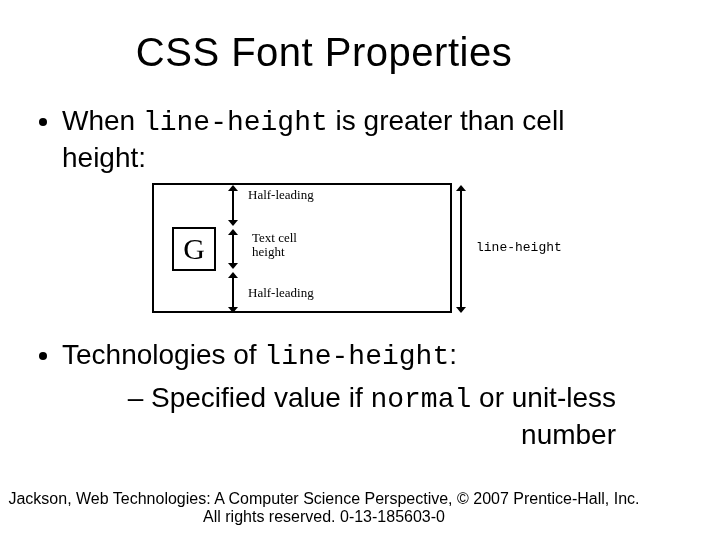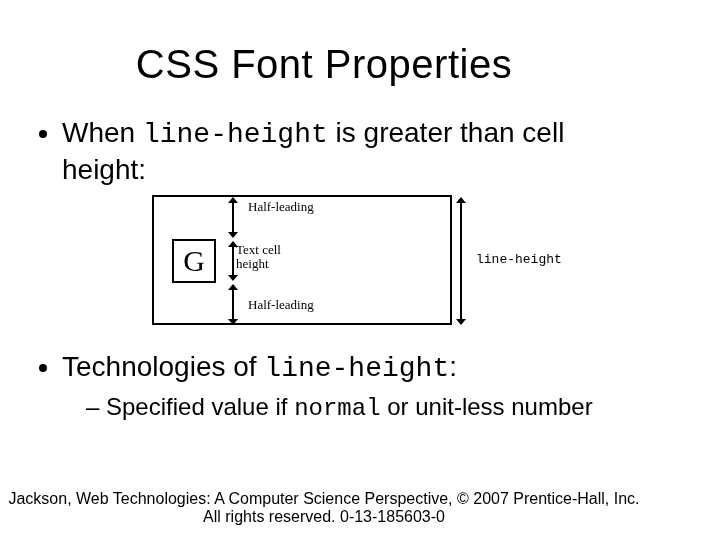--- a/index.html
+++ b/index.html
@@ -9,21 +9,21 @@
     height: 540px;
     background: #fff;
     font-family: Arial, Helvetica, sans-serif;
     color: #000;
     overflow: hidden;
   }
   .slide {
     box-sizing: border-box;
     width: 648px;
     height: 540px;
-    padding: 36px 32px 0 32px;
+    padding: 24px 32px 0 32px;
     position: relative;
   }
   h1.title {
     text-align: center;
     font-size: 40px;
     font-weight: 400;
     margin: 6px 0 28px 0;
     letter-spacing: 0.5px;
   }
   ul.lvl1 {
@@ -35,22 +35,23 @@
     font-size: 28px;
     margin-bottom: 10px;
     line-height: 1.25;
   }
   ul.lvl2 {
     list-style: none;
     padding-left: 24px;
     margin: 6px 0 0 0;
   }
   ul.lvl2 > li {
-    font-size: 24px;
+    font-size: 28px;
     margin-bottom: 6px;
+    text-align: right;
   }
   ul.lvl2 > li::before {
     content: "– ";
   }
   code.mono {
     font-family: "Courier New", Courier, monospace;
   }
 
   
   .diagram-wrap {
@@ -113,21 +114,21 @@
   .a-bot-lead   { left: 80px;  top: 95px;  height: 29px; }
   .a-lineheight { left: 308px; top: 8px;   height: 116px; }
 
   .d-label {
     position: absolute;
     font-family: "Times New Roman", Times, serif;
     font-size: 13px;
     line-height: 1.05;
   }
   .lbl-top-lead  { left: 96px;  top: 5px; }
-  .lbl-cell-h    { left: 84px;  top: 48px; }
+  .lbl-cell-h    { left: 100px;  top: 48px; }
   .lbl-bot-lead  { left: 96px;  top: 103px; }
   .lbl-lineheight{ left: 324px; top: 58px; font-family: "Courier New", Courier, monospace; }
 
   .footer {
     position: absolute;
     left: 0; right: 0;
     bottom: 14px;
     text-align: center;
     font-size: 16px;
     color: #000;

